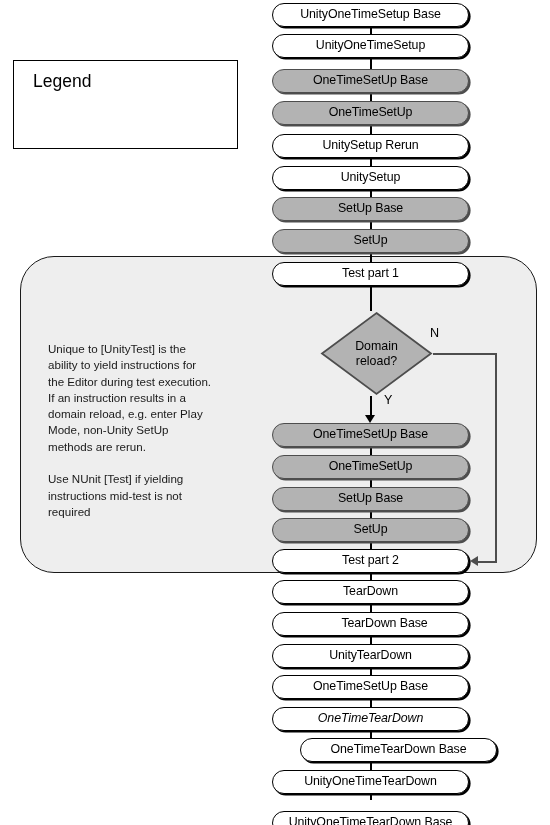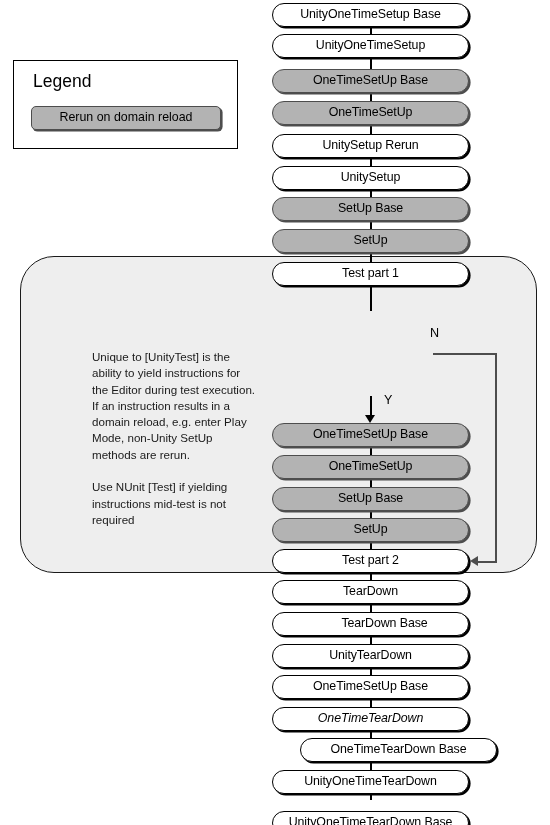--- a/index.html
+++ b/index.html
@@ -26,27 +26,26 @@
     width: 517px;
     height: 317px;
     background: #eeeeee;
     border: 1.6px solid #1a1a1a;
     border-radius: 34px;
     box-sizing: border-box;
   }
   .region-note {
     position: absolute;
     left: 48px;
-    top: 349px;
+    top: 341px;
     width: 205px;
     font-size: 11.6px;
     line-height: 16.3px;
     color: #1a1a1a;
     white-space: pre-wrap;
-    margin-left: 44px;
   }
 
   
   .node {
     position: absolute;
     left: 272px;
     width: 197px;
     height: 24px;
     box-sizing: border-box;
     border: 1.7px solid #000000;
@@ -181,21 +180,20 @@
 domain reload, e.g. enter Play
 Mode, non-Unity SetUp
 methods are rerun.
 
 Use NUnit [Test] if yielding
 instructions mid-test is not
 required</div>
 
   <div class="legend-box"></div>
   <div class="legend-title">Legend</div>
-  <div class="legend-swatch">Rerun on domain reload</div>
 
   <div id="connectors">
       <div class="vline" style="top: 27px; height: 7px;"></div>
       <div class="vline" style="top: 58px; height: 11px;"></div>
       <div class="vline" style="top: 93px; height: 8px;"></div>
       <div class="vline" style="top: 125px; height: 9px;"></div>
       <div class="vline" style="top: 158px; height: 8px;"></div>
       <div class="vline" style="top: 190px; height: 7px;"></div>
       <div class="vline" style="top: 221px; height: 8px;"></div>
       <div class="vline" style="top: 253px; height: 9px;"></div>
@@ -213,20 +211,29 @@
       <div class="vline" style="top: 794px; height: 6px;"></div>
       <div class="vline" style="top: 286px; height: 25px;"></div>
       <div class="vline" style="top: 396px; height: 20px;"></div>
       <div class="arrow-down" style="top: 415px;"></div>
       <div class="hline" style="left: 433px; top: 353px; width: 62px;"></div>
       <div class="vline loop" style="left: 495px; top: 353px; height: 208px;"></div>
       <div class="hline" style="left: 478px; top: 561px; width: 19px;"></div>
       <div class="arrow-left" style="left: 470px; top: 556px;"></div>
     </div>
 
+  <div class="diamond-wrap">
+    <svg width="113" height="85" viewBox="0 0 113 85">
+      <polygon points="56.5,2 111,42.5 56.5,83 2,42.5" fill="#b3b3b3" stroke="#4d4d4d" stroke-width="1.8"></polygon>
+    </svg>
+    <div class="diamond-label">
+      <span>Domain</span>
+      <span>reload?</span>
+    </div>
+  </div>
   <div class="branch-label" style="left:430px; top:326px;">N</div>
   <div class="branch-label" style="left:384px; top:393px;">Y</div>
 
   <div id="nodes">
       <div class="node" style="top: 3px;">UnityOneTimeSetup Base</div>
       <div class="node" style="top: 34px;">UnityOneTimeSetup</div>
       <div class="node shaded" style="top: 69px;">OneTimeSetUp Base</div>
       <div class="node shaded" style="top: 101px;">OneTimeSetUp</div>
       <div class="node" style="top: 134px;">UnitySetup Rerun</div>
       <div class="node" style="top: 166px;">UnitySetup</div>

